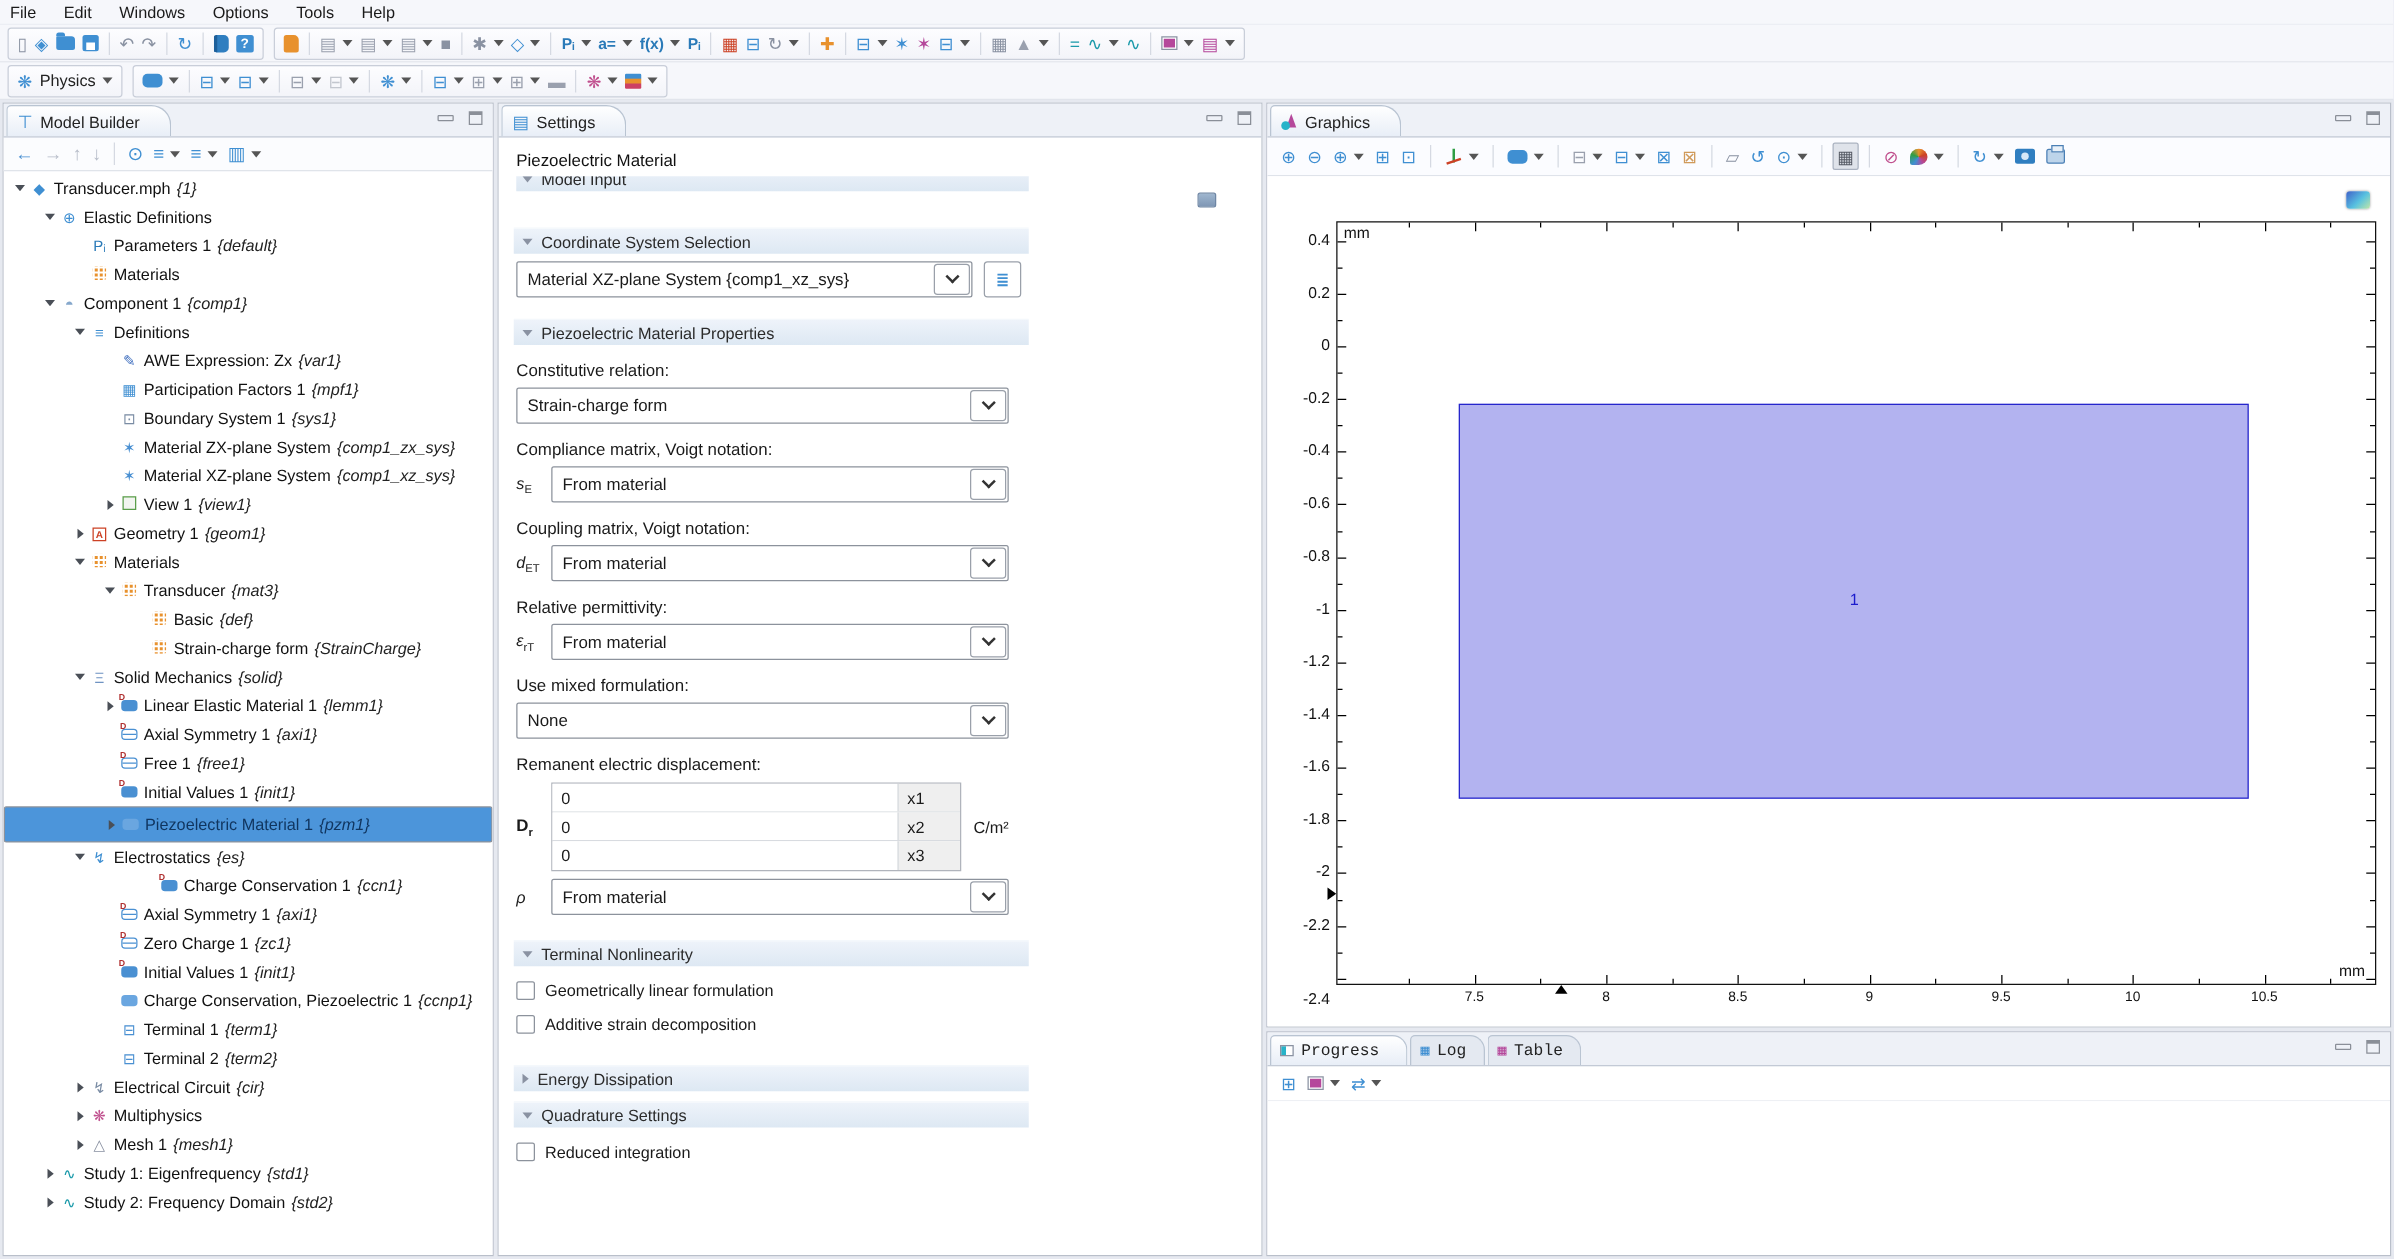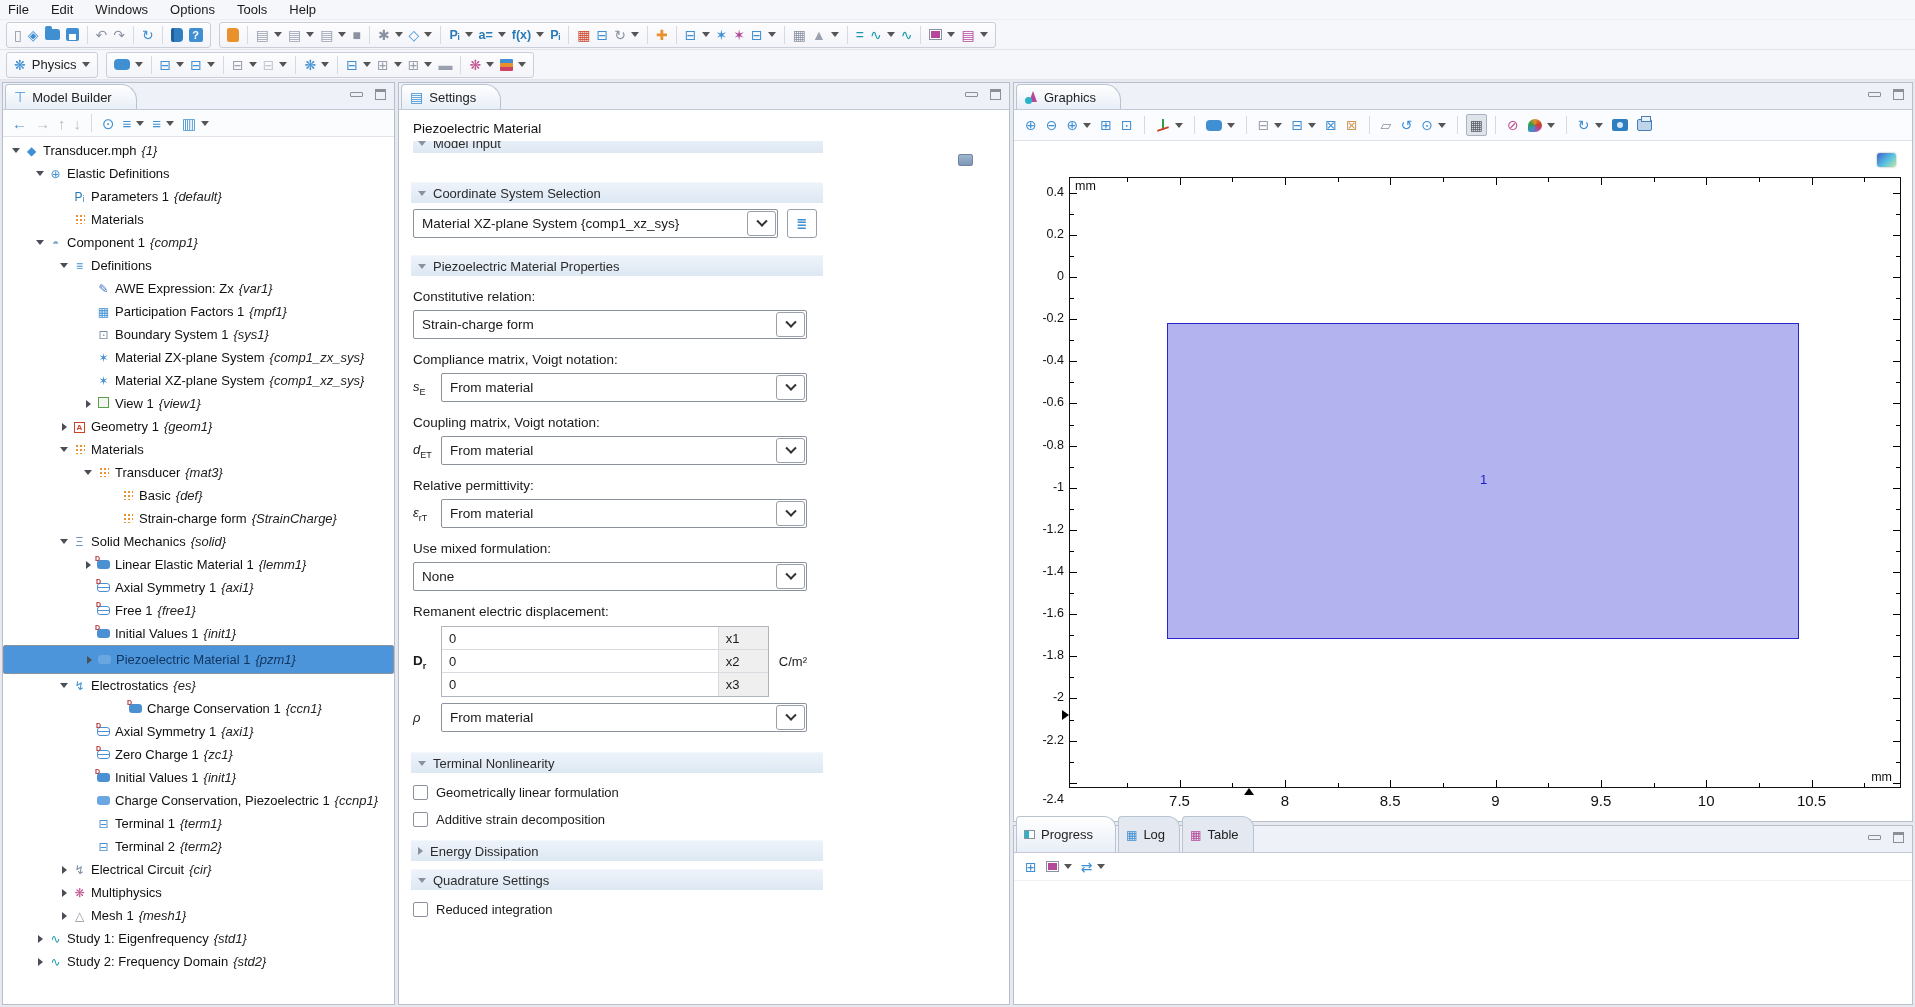--- a/index.html
+++ b/index.html
@@ -112,31 +112,31 @@
   .rightcol { flex:1; display:flex; flex-direction:column; gap:3px; min-width:0; }
   #panel-graphics { height:740px; flex:none; }
   .gfxtb { height:31px; display:flex; align-items:center; gap:3px; padding:0 8px; background:#fbfcff; border-bottom:1px solid #dfe3ea; flex:none; }
   .canvas { flex:1; position:relative; background:#fff; min-height:0; }
   .plotbox { position:absolute; left:55px; top:36px; right:11px; bottom:33px; border:1px solid #111; background:#fff; }
   .unit-tl { position:absolute; left:5px; top:1px; font-size:12.5px; color:#111; }
   .unit-br { position:absolute; right:8px; bottom:3px; font-size:12.5px; color:#111; }
   .tickv { position:absolute; width:1px; background:#000; }
   .tickh { position:absolute; height:1px; background:#000; }
   .ylab { position:absolute; left:-51px; width:45px; text-align:right; font-size:12.5px; color:#111; }
-  .xlab { position:absolute; width:44px; text-align:center; font-size:15px; color:#111; }
+  .xlab { position:absolute; width:44px; text-align:center; font-size:11px; color:#111; }
   .dom { position:absolute; background:#b3b3f0; border:1px solid #2626cc; }
   .domlab { position:absolute; font-size:13px; color:#1c1ccd; }
   .thumb { position:absolute; right:16px; top:12px; width:19px; height:14px; border-radius:3px; background:linear-gradient(135deg,#3f62c9,#58c1e0 55%,#bfe6a8); box-shadow:0 0 2px rgba(0,0,0,.4); }
   .mark-up { position:absolute; width:0; height:0; border-left:5px solid transparent; border-right:5px solid transparent; border-bottom:7px solid #000; }
   .mark-right { position:absolute; width:0; height:0; border-top:5px solid transparent; border-bottom:5px solid transparent; border-left:7px solid #000; }
 
   
   #panel-progress { flex:1; }
   .ptabs { height:27px; background:#eef1f7; display:flex; align-items:flex-end; position:relative; border-bottom:1px solid #c3cad6; flex:none; }
-  .ptab2 { display:flex; align-items:center; gap:6px; height:36px; margin-left:2px; padding:0 14px 0 7px; font-size:13px; color:#222; border:1px solid #b9c4d2; border-bottom:none; border-radius:4px 12px 0 0; background:#e4e9f1; }
+  .ptab2 { display:flex; align-items:center; gap:6px; height:24px; margin-left:2px; padding:0 14px 0 7px; font-size:13px; color:#222; border:1px solid #b9c4d2; border-bottom:none; border-radius:4px 12px 0 0; background:#e4e9f1;font-family:Liberation Mono, monospace; }
   .ptab2.on { background:linear-gradient(#ffffff,#e8eef7); padding-right:22px; }
   .progtb { height:28px; display:flex; align-items:center; gap:3px; padding:0 8px; background:#fff; border-bottom:1px solid #eef0f4; flex:none; }
   .progbody { flex:1; background:#fff; }
 </style>
 </head>
 <body>
 
 <div class="app">
   <div class="menubar" id="menubar">
       <span>File</span>
@@ -775,21 +775,21 @@
           </div>
           <div class="cbrow">
             <span class="cb"></span>
             <span>Geometrically linear formulation</span>
           </div>
           <div class="cbrow">
             <span class="cb"></span>
             <span>Additive strain decomposition</span>
           </div>
 
-          <div class="sec" style="margin-top:13px">
+          <div class="sec" style="margin-top:25px">
             <span class="arr-c"></span>
             <span>Energy Dissipation</span>
           </div>
           <div class="sec" style="margin-top:8px">
             <span class="arr-o"></span>
             <span>Quadrature Settings</span>
           </div>
           <div class="cbrow">
             <span class="cb"></span>
             <span>Reduced integration</span>

